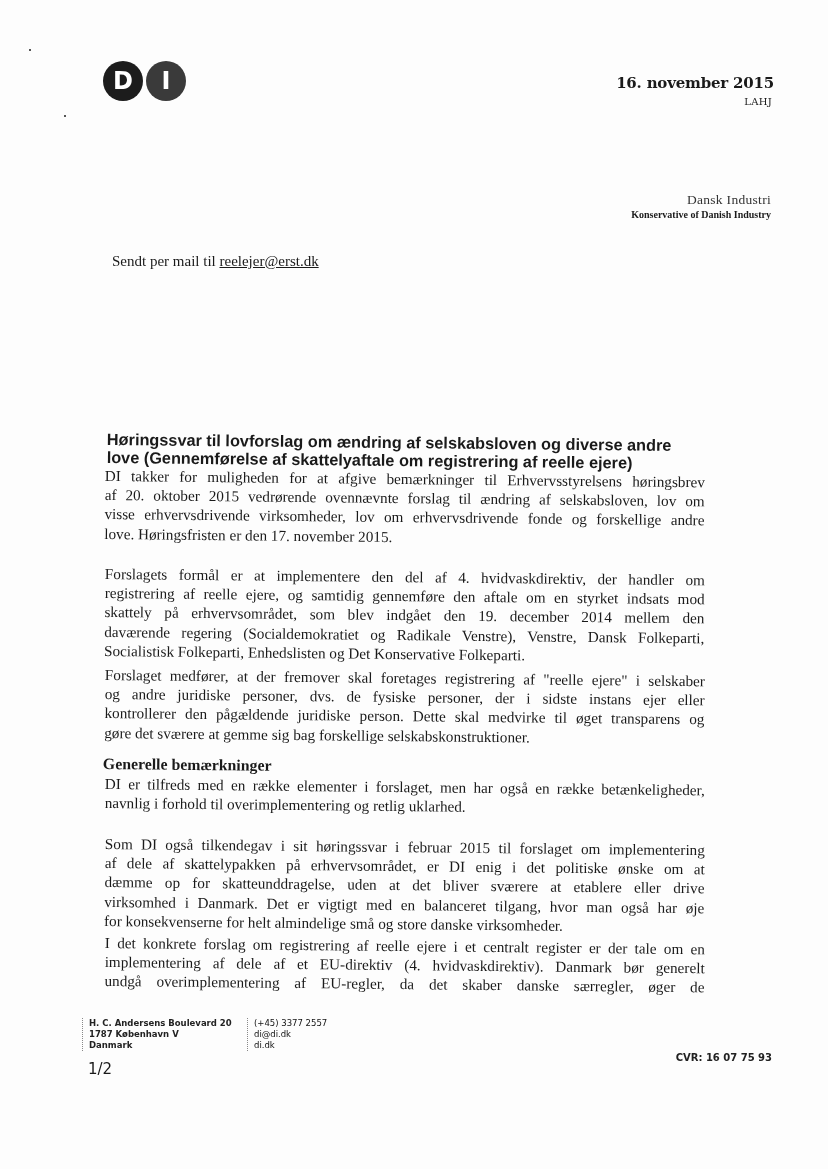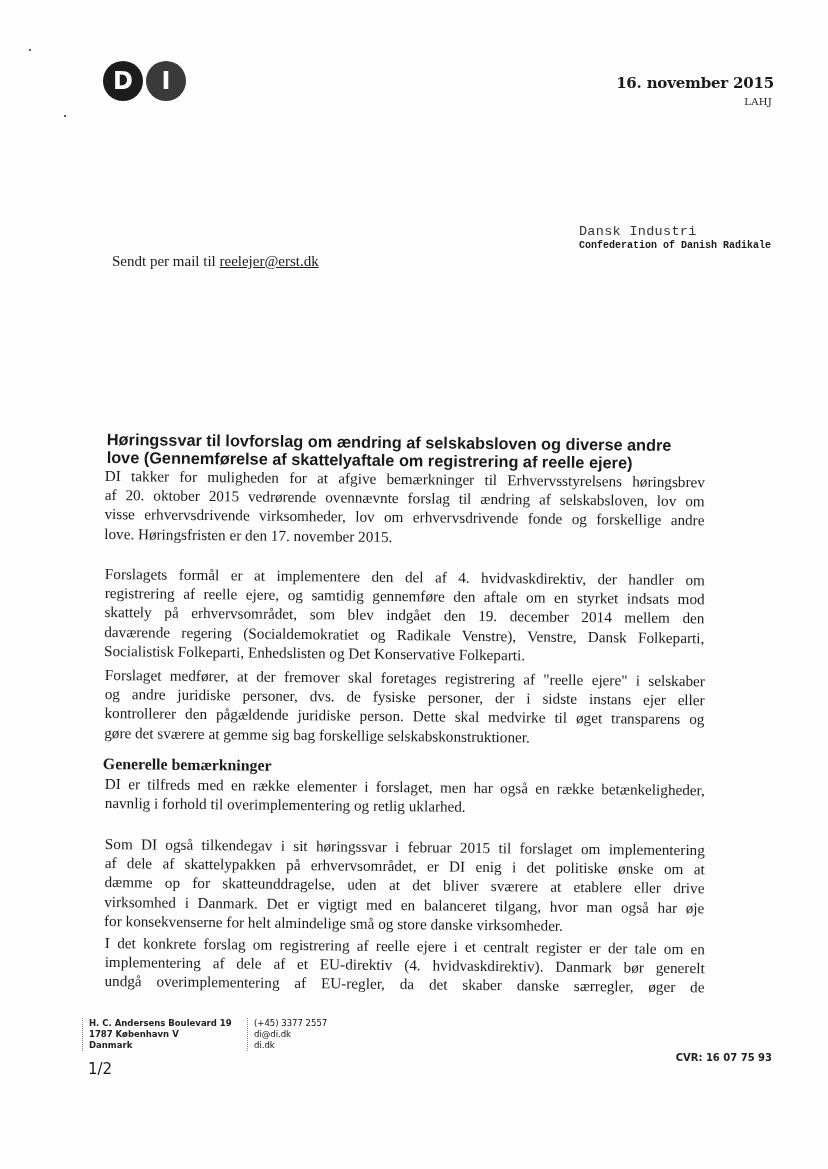--- a/index.html
+++ b/index.html
@@ -93,23 +93,22 @@
       color: #1a1a1a;
       text-decoration: underline;
       margin-top: 13px;
     }
 
     
     .org {
       position: absolute;
       right: 57px;
       top: 192px;
-      text-align: left;
-      font-family: Liberation Mono, monospace;
-      margin-top: 32px;
+      text-align: right;
+      font-family: Liberation Serif, serif;
     }
     .org .name {
       font-size: 13.5px;
       color: #333;
       letter-spacing: 0.3px;
     }
     .org .sub {
       font-size: 10px;
       font-weight: bold;
       margin-top: 1px;
@@ -220,21 +219,21 @@
 
   <div class="date">16. november 2015</div>
   <div class="initials">LAHJ</div>
 
   <div class="sent-line">
     <span>Sendt per mail til </span><a title="reelejer@erst.dk">reelejer@erst.dk</a>
   </div>
 
   <div class="org">
     <div class="name">Dansk Industri</div>
-    <div class="sub">Confederation of Danish Radikale</div>
+    <div class="sub">Konservative of Danish Industry</div>
   </div>
 
   <div class="title">
     <div>Høringssvar til lovforslag om ændring af selskabsloven og diverse andre</div>
     <div>love (Gennemførelse af skattelyaftale om registrering af reelle ejere)</div>
   </div>
 
   <div class="para p1">
     <span class="ln">DI takker for muligheden for at afgive bemærkninger til Erhvervsstyrelsens høringsbrev</span>
     <span class="ln">af 20. oktober 2015 vedrørende ovennævnte forslag til ændring af selskabsloven, lov om</span>
@@ -273,21 +272,21 @@
   </div>
 
   <div class="para p6">
     <span class="ln">I det konkrete forslag om registrering af reelle ejere i et centralt register er der tale om en</span>
     <span class="ln">implementering af dele af et EU-direktiv (4. hvidvaskdirektiv). Danmark bør generelt</span>
     <span class="ln">undgå overimplementering af EU-regler, da det skaber danske særregler, øger de</span>
   </div>
 
   <div class="footer">
     <div class="col col1">
-      <div>H. C. Andersens Boulevard 19</div>
+      <div>H. C. Andersens Boulevard 20</div>
       <div>1787 København V</div>
       <div>Danmark</div>
     </div>
     <div class="col col2">
       <span>(+45) 3377 2557</span>
       <span>di@di.dk</span>
       <span>di.dk</span>
     </div>
   </div>
   <div class="pageno">1/2</div>

